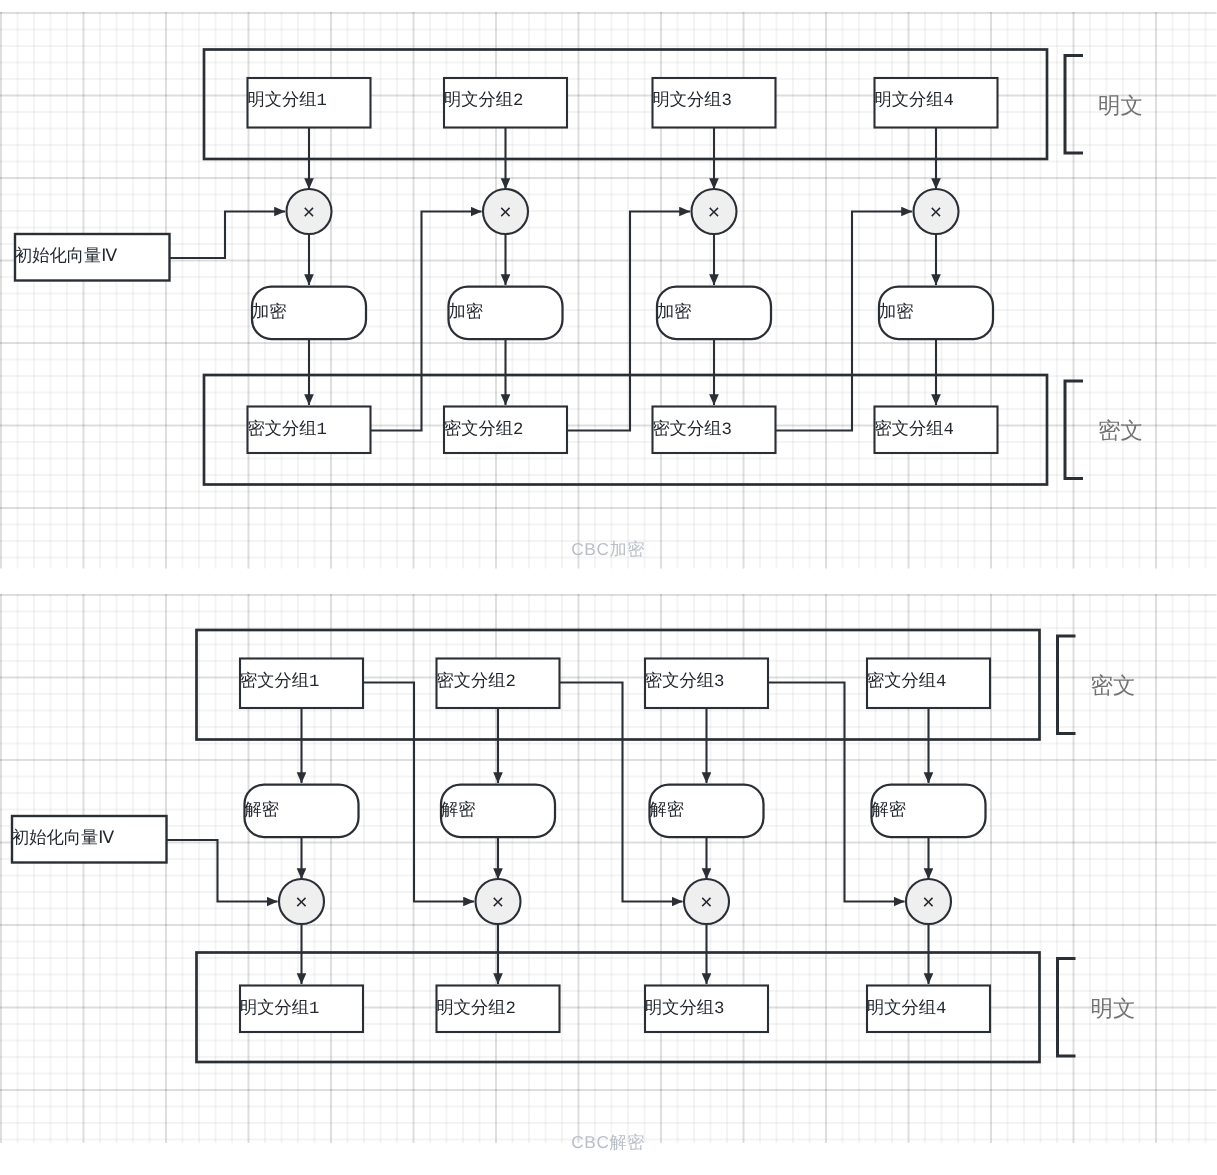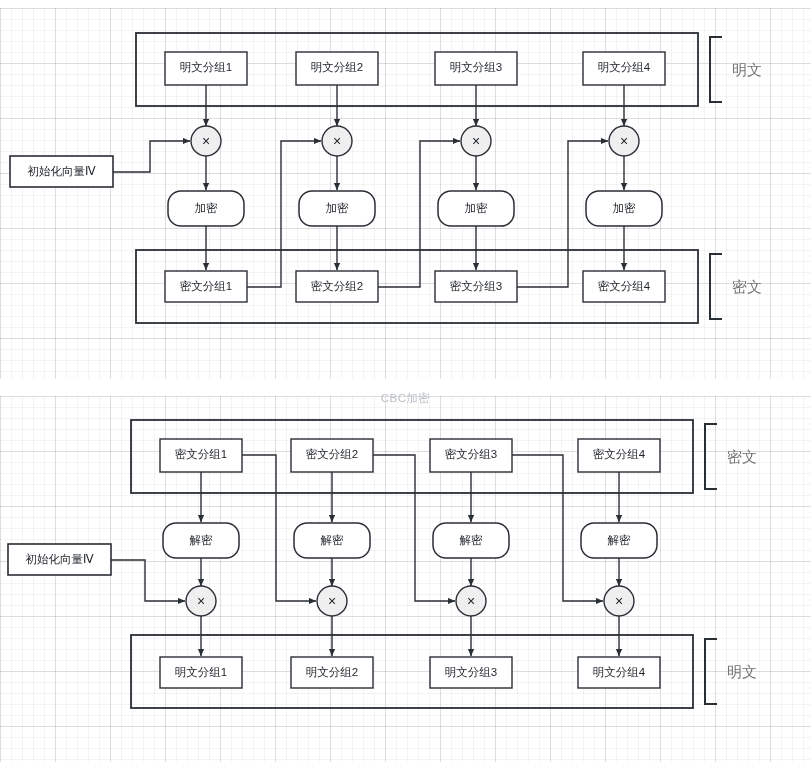--- a/index.html
+++ b/index.html
@@ -41,22 +41,22 @@
     position:absolute;
     font-size:15px;
     color:#737373;
     white-space:nowrap;
   }
   .nodetext{
     position:absolute;
     font-size:11.5px;
     color:#23282e;
     white-space:nowrap;
-    text-align:center;
     line-height:1;
+    font-family:Liberation Mono, monospace;
   }
   .xglyph{
     position:absolute;
     font-size:14px;
     color:#23282e;
     white-space:nowrap;
     line-height:1;
   }
 </style>
 </head>
@@ -198,21 +198,21 @@
   <div style="left:586px;top:203px;width:76px;" class="nodetext">加密</div>
 
   <div style="left:165px;top:281px;width:82px;" class="nodetext">密文分组1</div>
   <div style="left:296px;top:281px;width:82px;" class="nodetext">密文分组2</div>
   <div style="left:435px;top:281px;width:82px;" class="nodetext">密文分组3</div>
   <div style="left:583px;top:281px;width:82px;" class="nodetext">密文分组4</div>
 
   <div style="left:732px;top:61px;" class="grouplabel">明文</div>
   <div style="left:732px;top:278px;" class="grouplabel">密文</div>
 
-  <div style="left:0px;top:359px;width:811px;text-align:center;margin-top:32px;" class="cap">CBC加密</div>
+  <div style="left:0px;top:359px;width:811px;text-align:center;" class="cap">CBC加密</div>
 
   <div style="left:160px;top:449px;width:82px;" class="nodetext">密文分组1</div>
   <div style="left:291px;top:449px;width:82px;" class="nodetext">密文分组2</div>
   <div style="left:430px;top:449px;width:82px;" class="nodetext">密文分组3</div>
   <div style="left:578px;top:449px;width:82px;" class="nodetext">密文分组4</div>
 
   <div style="left:163px;top:535px;width:76px;" class="nodetext">解密</div>
   <div style="left:294px;top:535px;width:76px;" class="nodetext">解密</div>
   <div style="left:433px;top:535px;width:76px;" class="nodetext">解密</div>
   <div style="left:581px;top:535px;width:76px;" class="nodetext">解密</div>
@@ -225,14 +225,15 @@
   <div style="left:604px;top:594px;width:30px;text-align:center;" class="xglyph">×</div>
 
   <div style="left:160px;top:667px;width:82px;" class="nodetext">明文分组1</div>
   <div style="left:291px;top:667px;width:82px;" class="nodetext">明文分组2</div>
   <div style="left:430px;top:667px;width:82px;" class="nodetext">明文分组3</div>
   <div style="left:578px;top:667px;width:82px;" class="nodetext">明文分组4</div>
 
   <div style="left:727px;top:448px;" class="grouplabel">密文</div>
   <div style="left:727px;top:663px;" class="grouplabel">明文</div>
 
+  <div style="left:0px;top:754px;width:811px;text-align:center;" class="cap">CBC解密</div>
 
 </div>
 
 </body></html>

